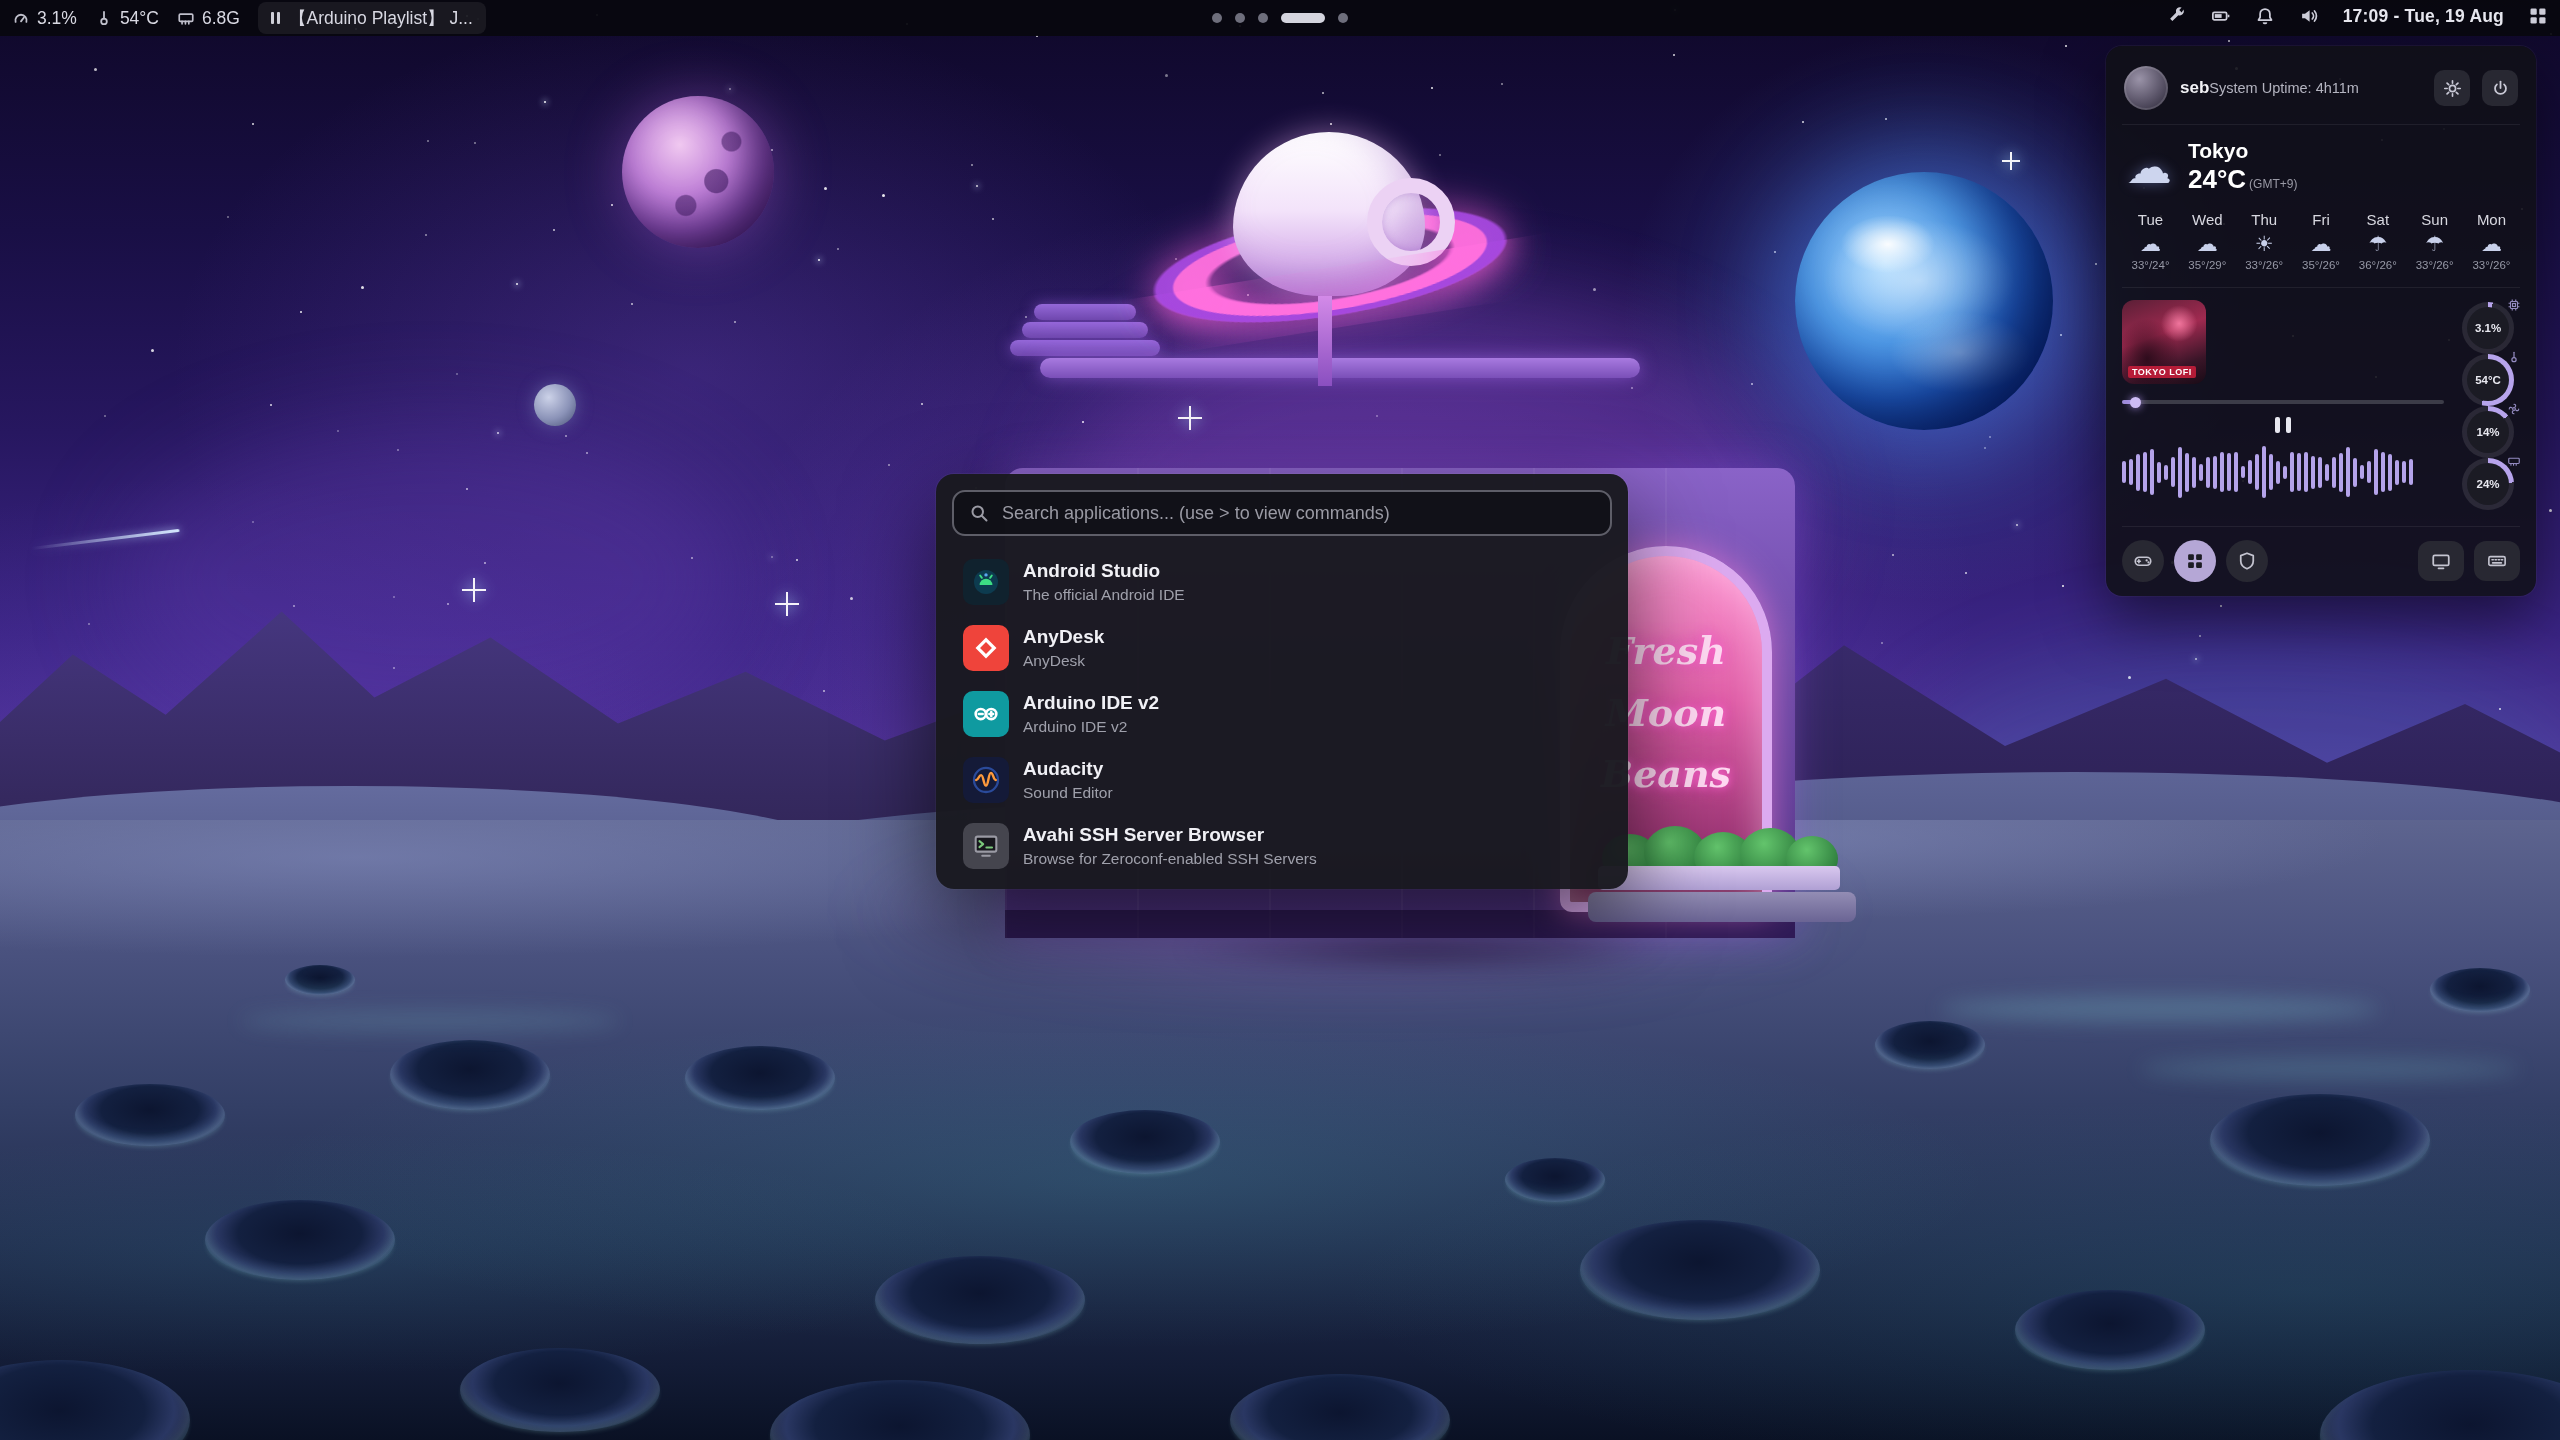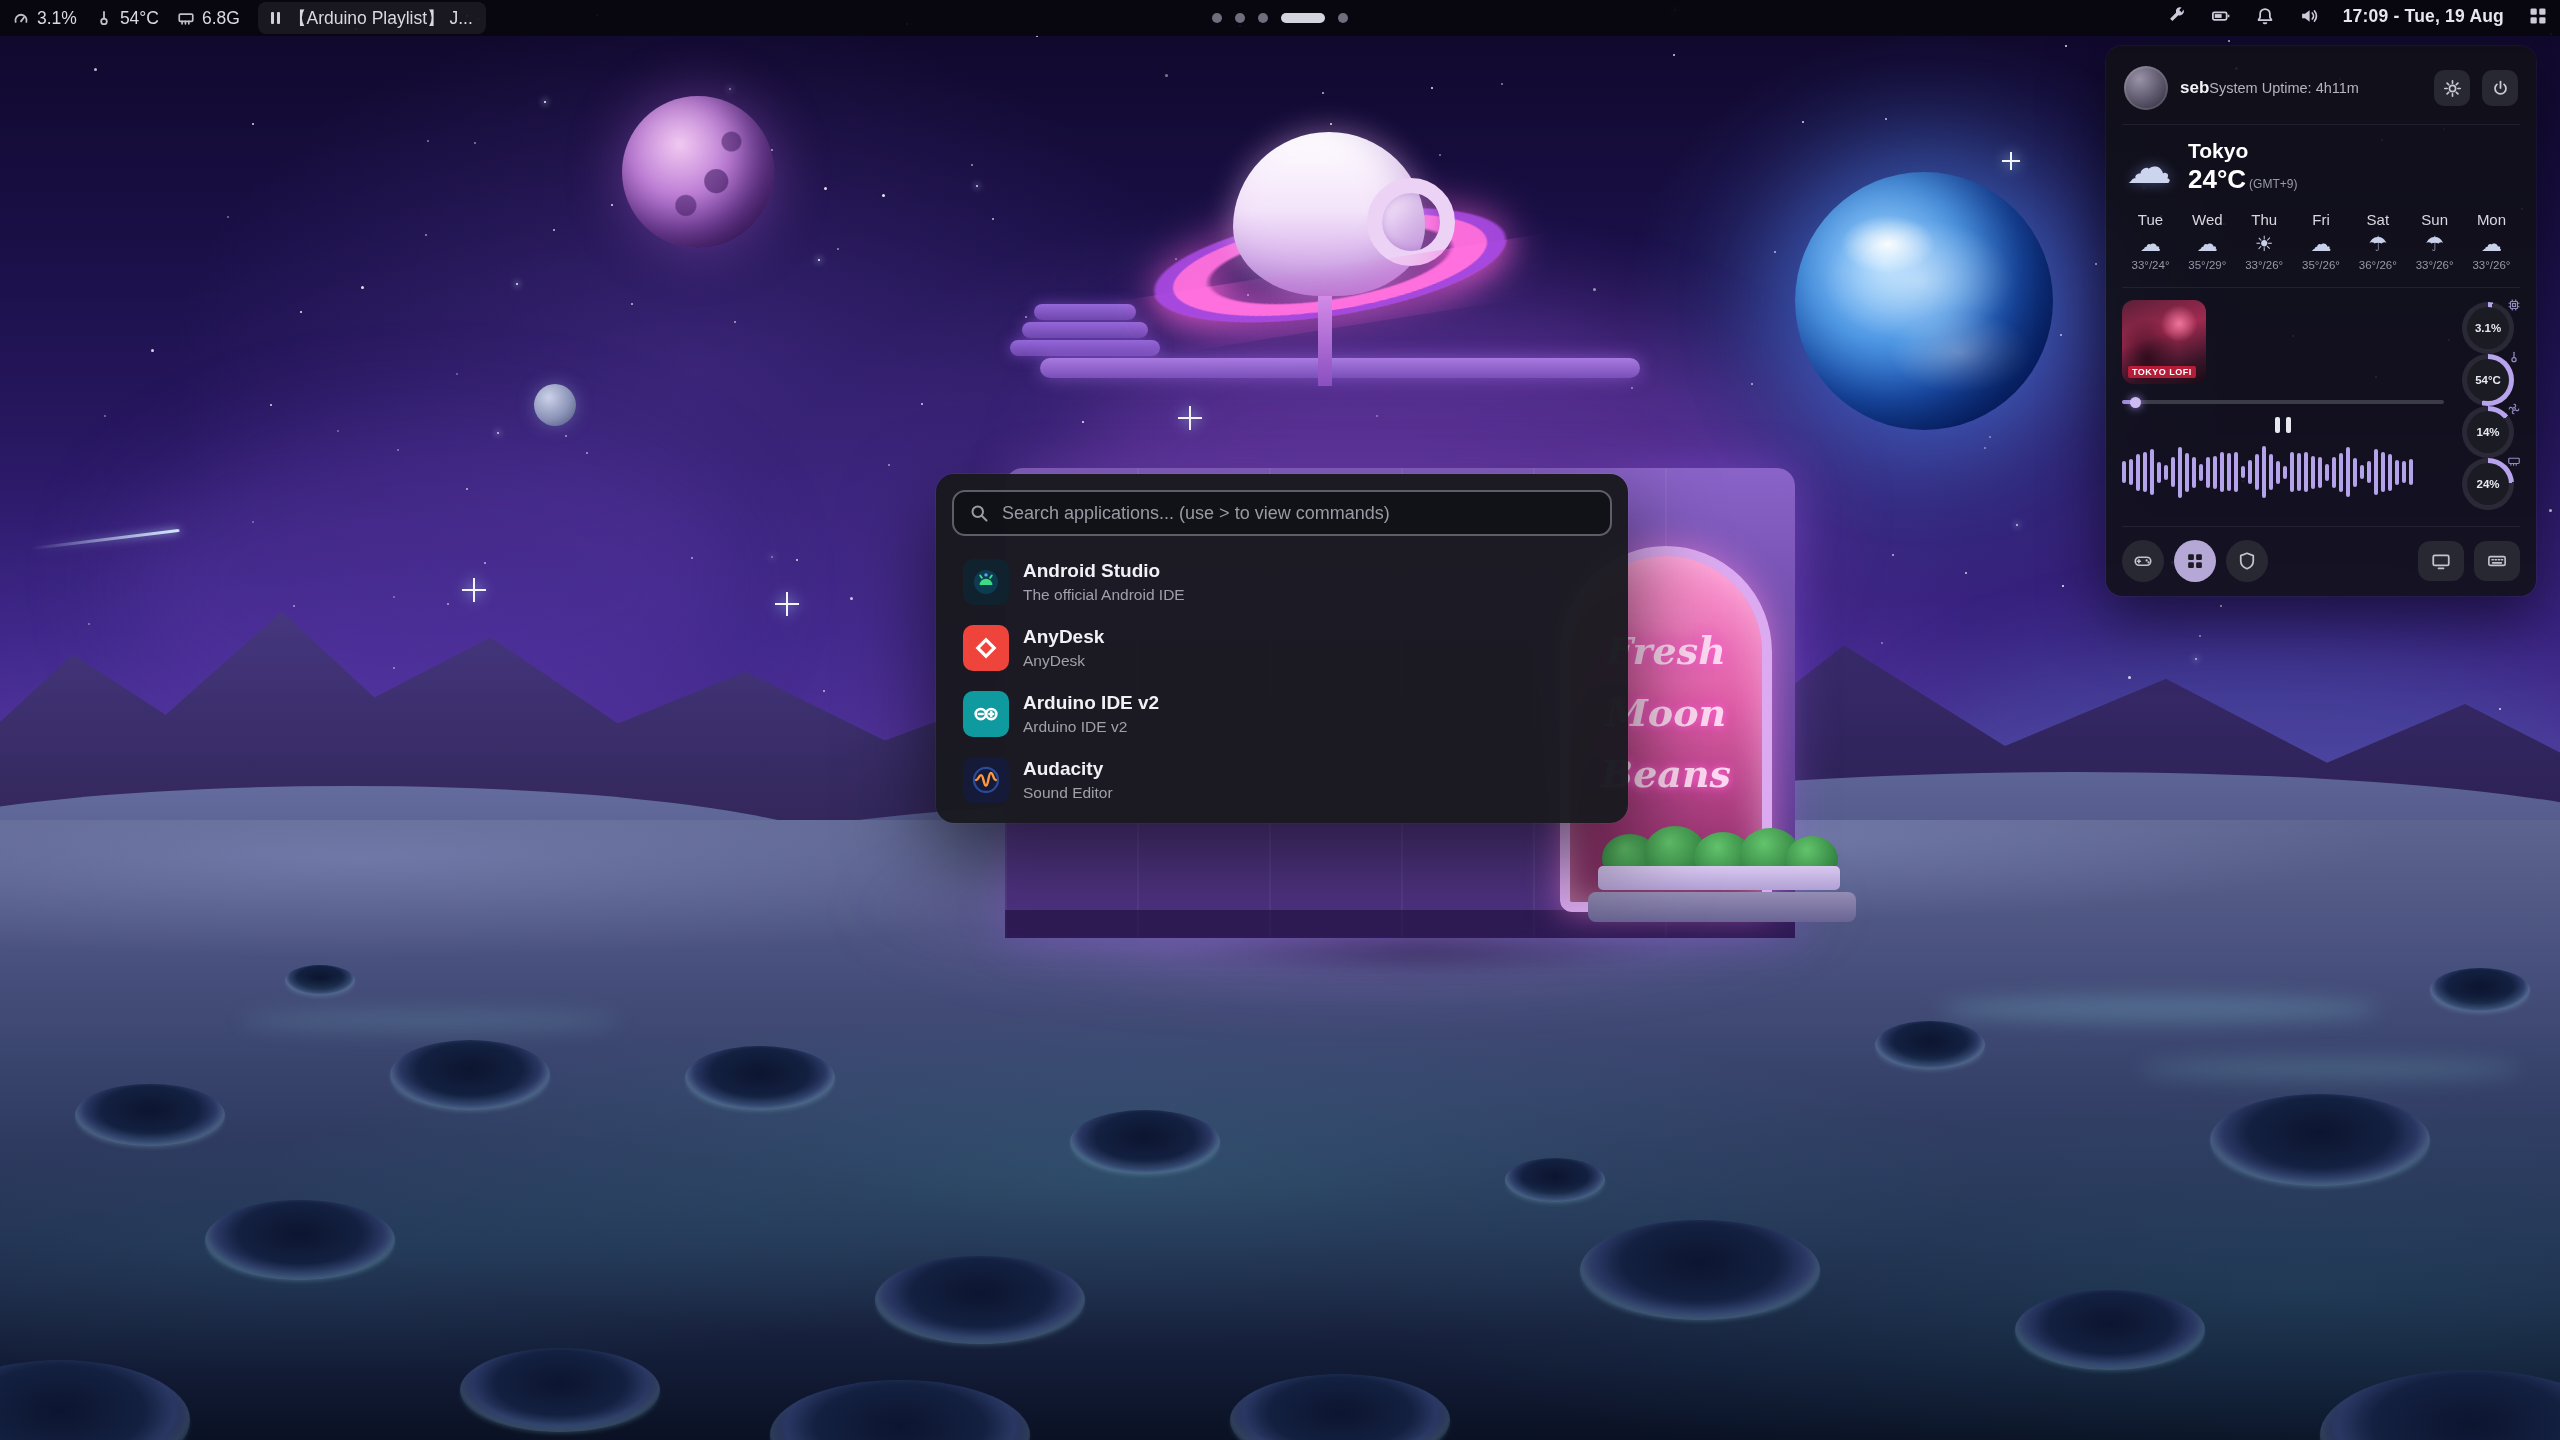--- a/index.html
+++ b/index.html
@@ -599,20 +599,34 @@
             <circle cx="8" cy="8" r="6.4" stroke="#2a4a9a" stroke-width="1.2"></circle>
             <path d="M2.8 8c1.3 0 1.3-2.6 2.6-2.6S6.7 11 8 11s1.3-6.8 2.6-6.8S11.9 8 13.2 8" stroke="#ff9a3c" stroke-width="1.3" stroke-linecap="round"></path>
           </svg>
       </span>
       <span class="appmeta">
           <span class="apptitle">Audacity</span>
           <span class="appsub">Sound Editor</span>
         </span>
     </div>
 
+    <div class="approw">
+      <span class="appicon ic-term">
+        <svg viewBox="0 0 16 16" fill="none">
+            <rect x="2.5" y="3" width="11" height="8" rx="1" fill="#17171d" stroke="#9a9aa4" stroke-width="1.1"></rect>
+            <path d="M4.5 5.4l2 1.6-2 1.6" stroke="#7ac87a" stroke-width="1.1" stroke-linecap="round" stroke-linejoin="round"></path>
+            <path d="M8.2 8.8h3" stroke="#7ac87a" stroke-width="1.1" stroke-linecap="round"></path>
+            <path d="M6 13.2h4" stroke="#9a9aa4" stroke-width="1.1" stroke-linecap="round"></path>
+          </svg>
+      </span>
+      <span class="appmeta">
+          <span class="apptitle">Avahi SSH Server Browser</span>
+          <span class="appsub">Browse for Zeroconf-enabled SSH Servers</span>
+        </span>
+    </div>
 
 
   </div>
 </div>
 
 <aside class="panel">
 
   <div class="p-user psec">
     <span class="avatar"></span>
     <div class="u-meta">

